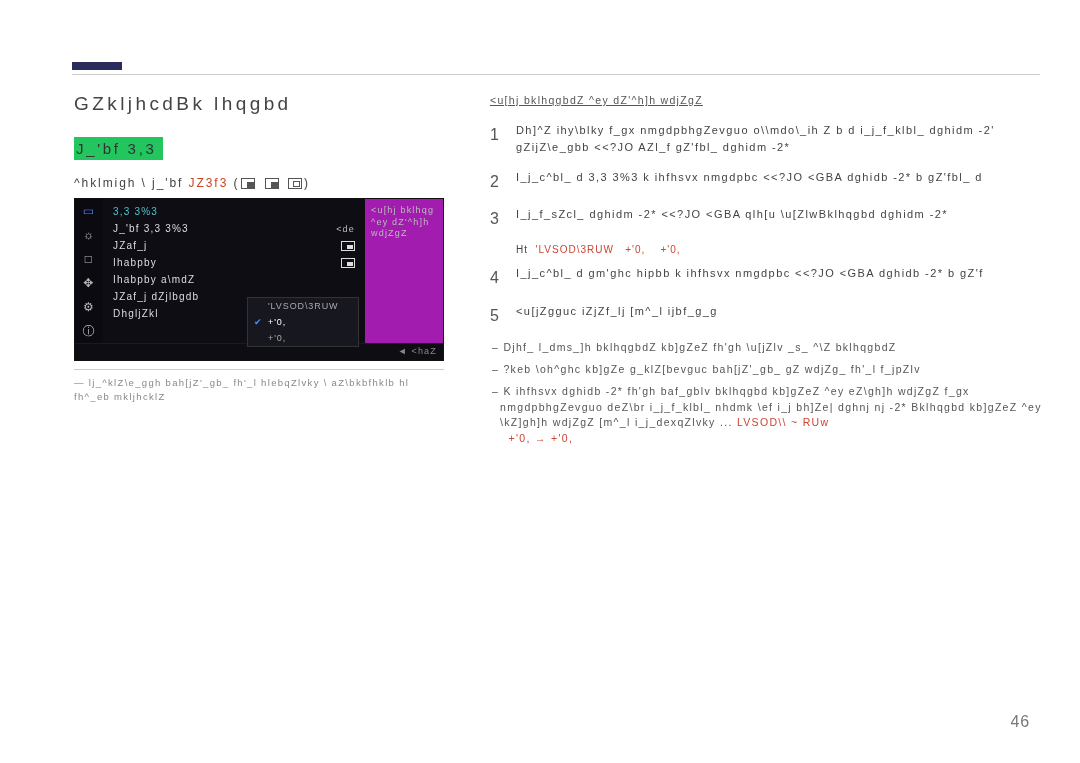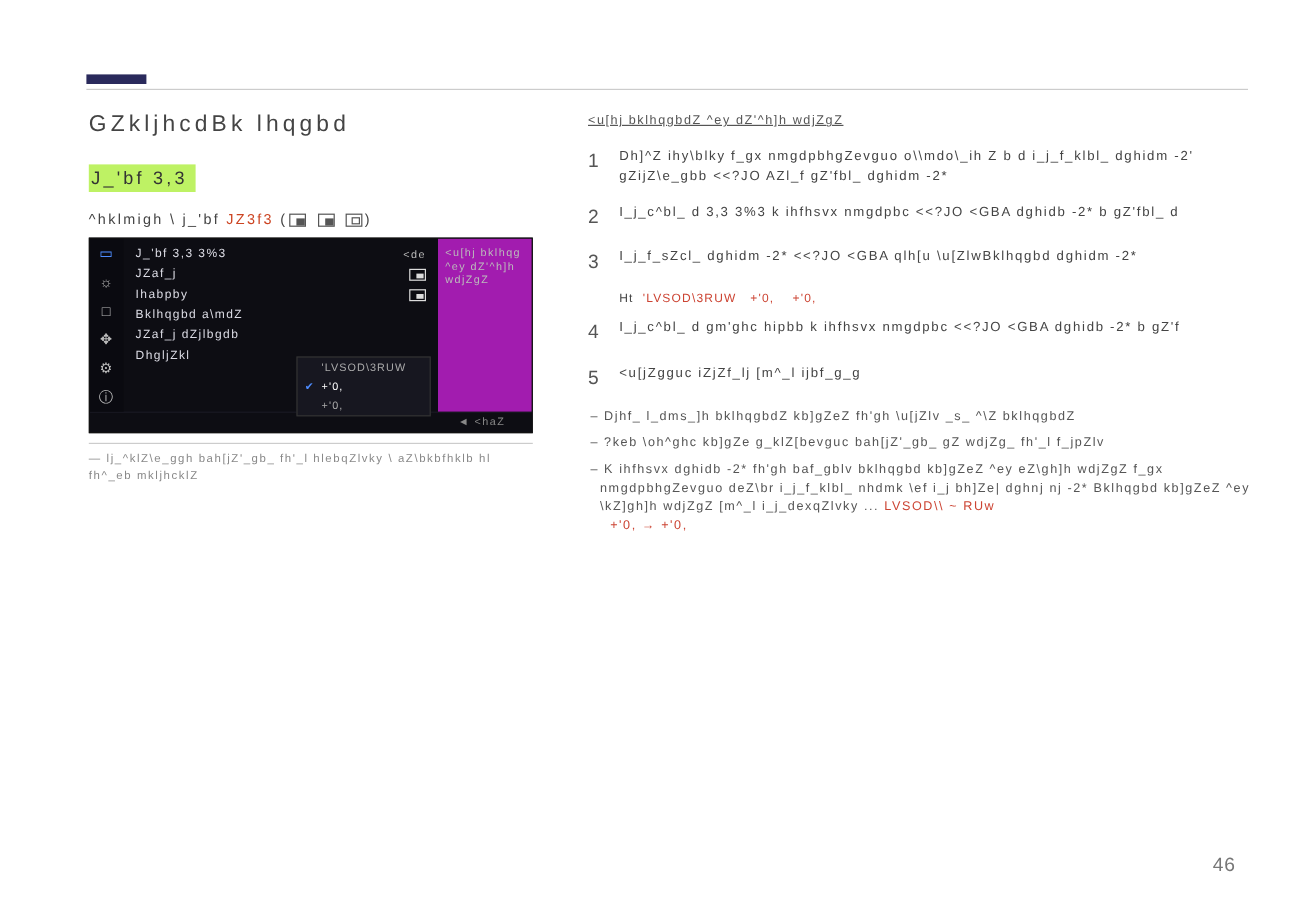--- a/index.html
+++ b/index.html
@@ -42,21 +42,21 @@
     top: 93px;
     width: 560px;
   }
   .section-title {
     font-size: 19px;
     color: #444;
     letter-spacing: 0.18em;
     margin-bottom: 22px;
   }
   .hl-title {
-    background: #bef264;
+    background: #22c55e;
     color: #333;
     font-size: 15px;
     letter-spacing: 0.18em;
     padding: 3px 6px 3px 2px;
     display: inline-block;
     margin-bottom: 16px;
   }
   .subtitle {
     font-size: 12px;
     color: #444;
@@ -161,21 +161,21 @@
     background:#a21caf;
     font-size:9px;
     color:#bbb;
     padding:6px;
     line-height:1.3;
   }
   .osd-foot {
     text-align:right;
     font-size:9px;
     color:#888;
-    padding: 2px 22px 4px;
+    padding: 2px 6px 4px;
     border-top:1px solid #1a1a24;
   }
   .foot-hr {
     margin-top: 8px;
     width: 370px;
     border-top: 1px solid #ccc;
   }
   .footnote {
     font-size:9.5px;
     color:#888;
@@ -234,33 +234,36 @@
       <div class="osd-left-icons">
         <div class="ico active">▭</div>
         <div class="ico">☼</div>
         <div class="ico">□</div>
         <div class="ico">✥</div>
         <div class="ico">⚙</div>
         <div class="ico">ⓘ</div>
       </div>
       <div class="osd-list">
         <div class="osd-row">
+            <span class="lbl cyan">3,3 3%3</span>
+          </div>
+        <div class="osd-row">
             <span class="lbl">J_'bf 3,3 3%3</span>
             <span class="val">&lt;de</span>
           </div>
         <div class="osd-row">
             <span class="lbl">JZaf_j</span>
             <span class="val pip-sq"></span>
           </div>
         <div class="osd-row">
             <span class="lbl">Ihabpby</span>
             <span class="val pip-sq"></span>
           </div>
         <div class="osd-row">
-            <span class="lbl">Bklhqgbd a\mdZ</span>
+            <span class="lbl">Ihabpby a\mdZ</span>
           </div>
         <div class="osd-row">
             <span class="lbl">JZaf_j dZjlbgdb</span>
           </div>
         <div class="osd-row">
             <span class="lbl">DhgljZkl</span>
           </div>
       </div>
       <div class="right-cap">&lt;u[hj bklhqg
 ^ey dZ'^h]h

